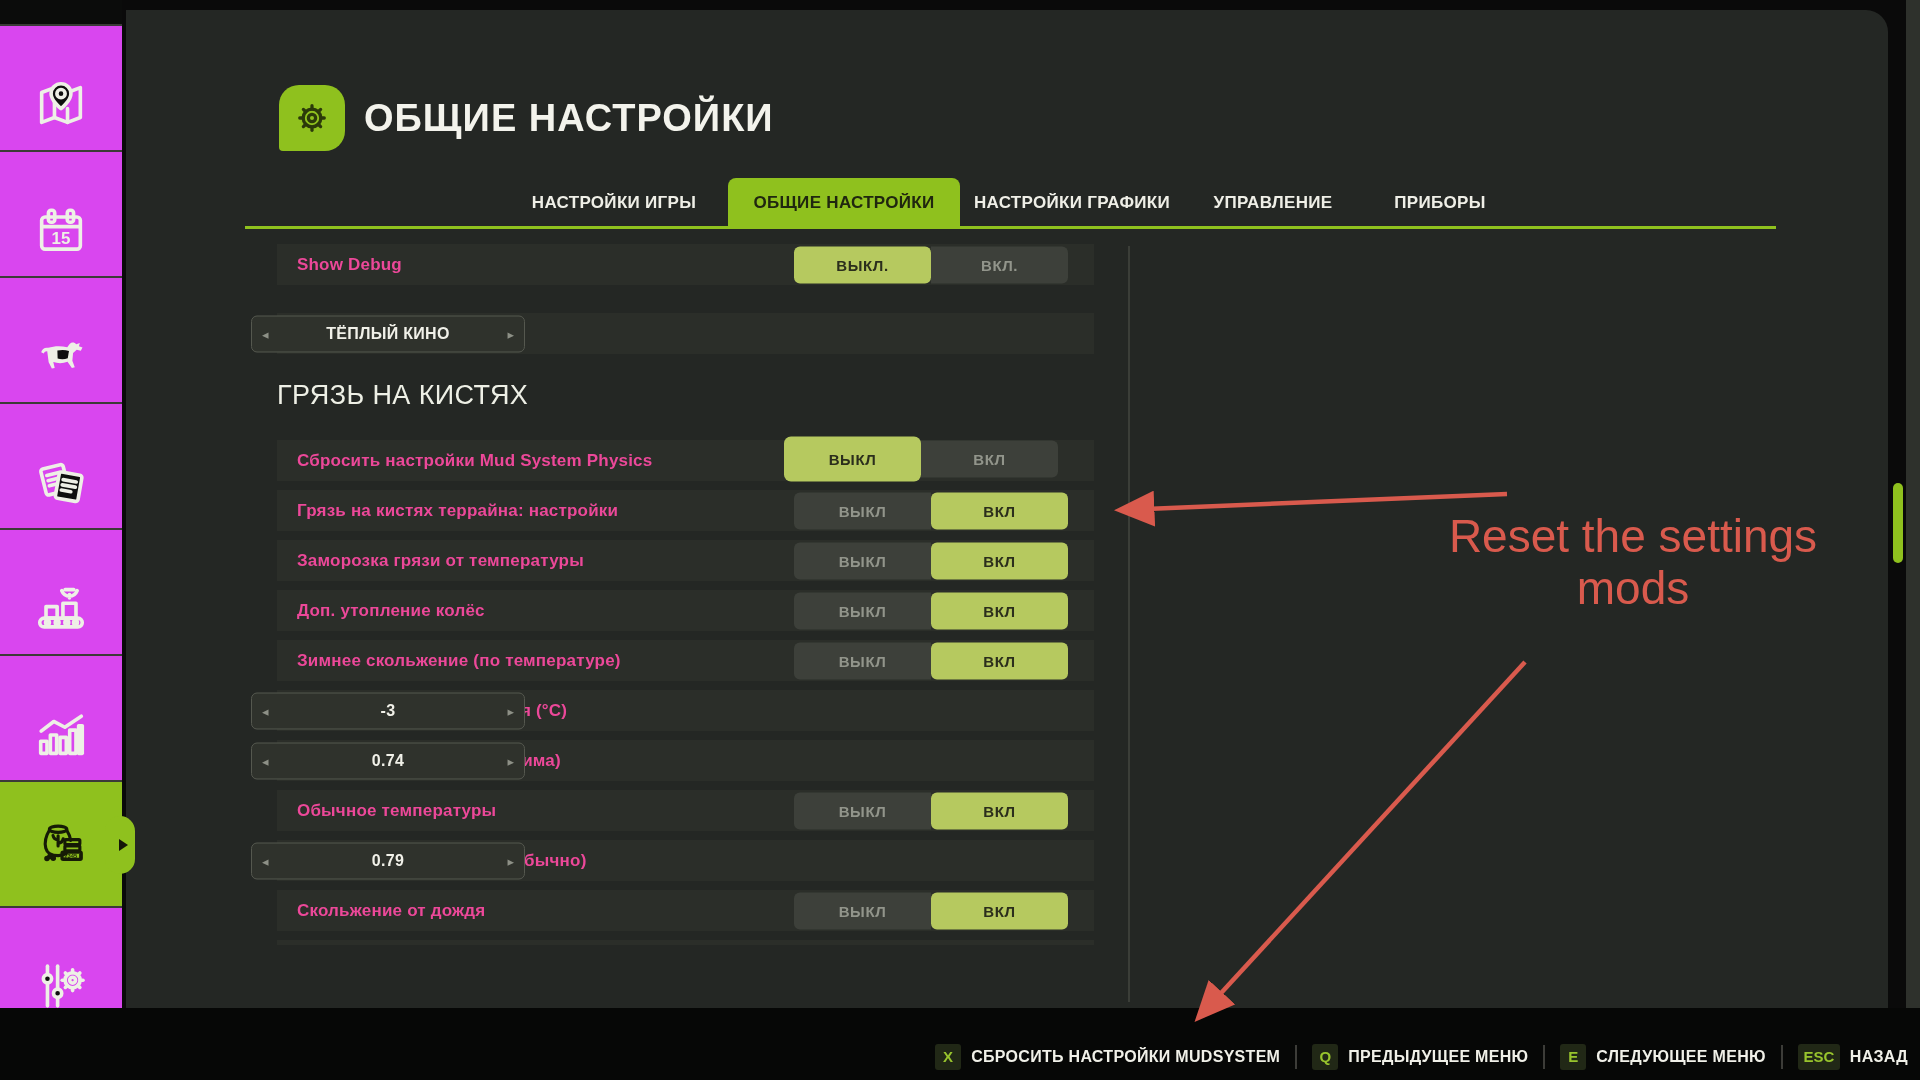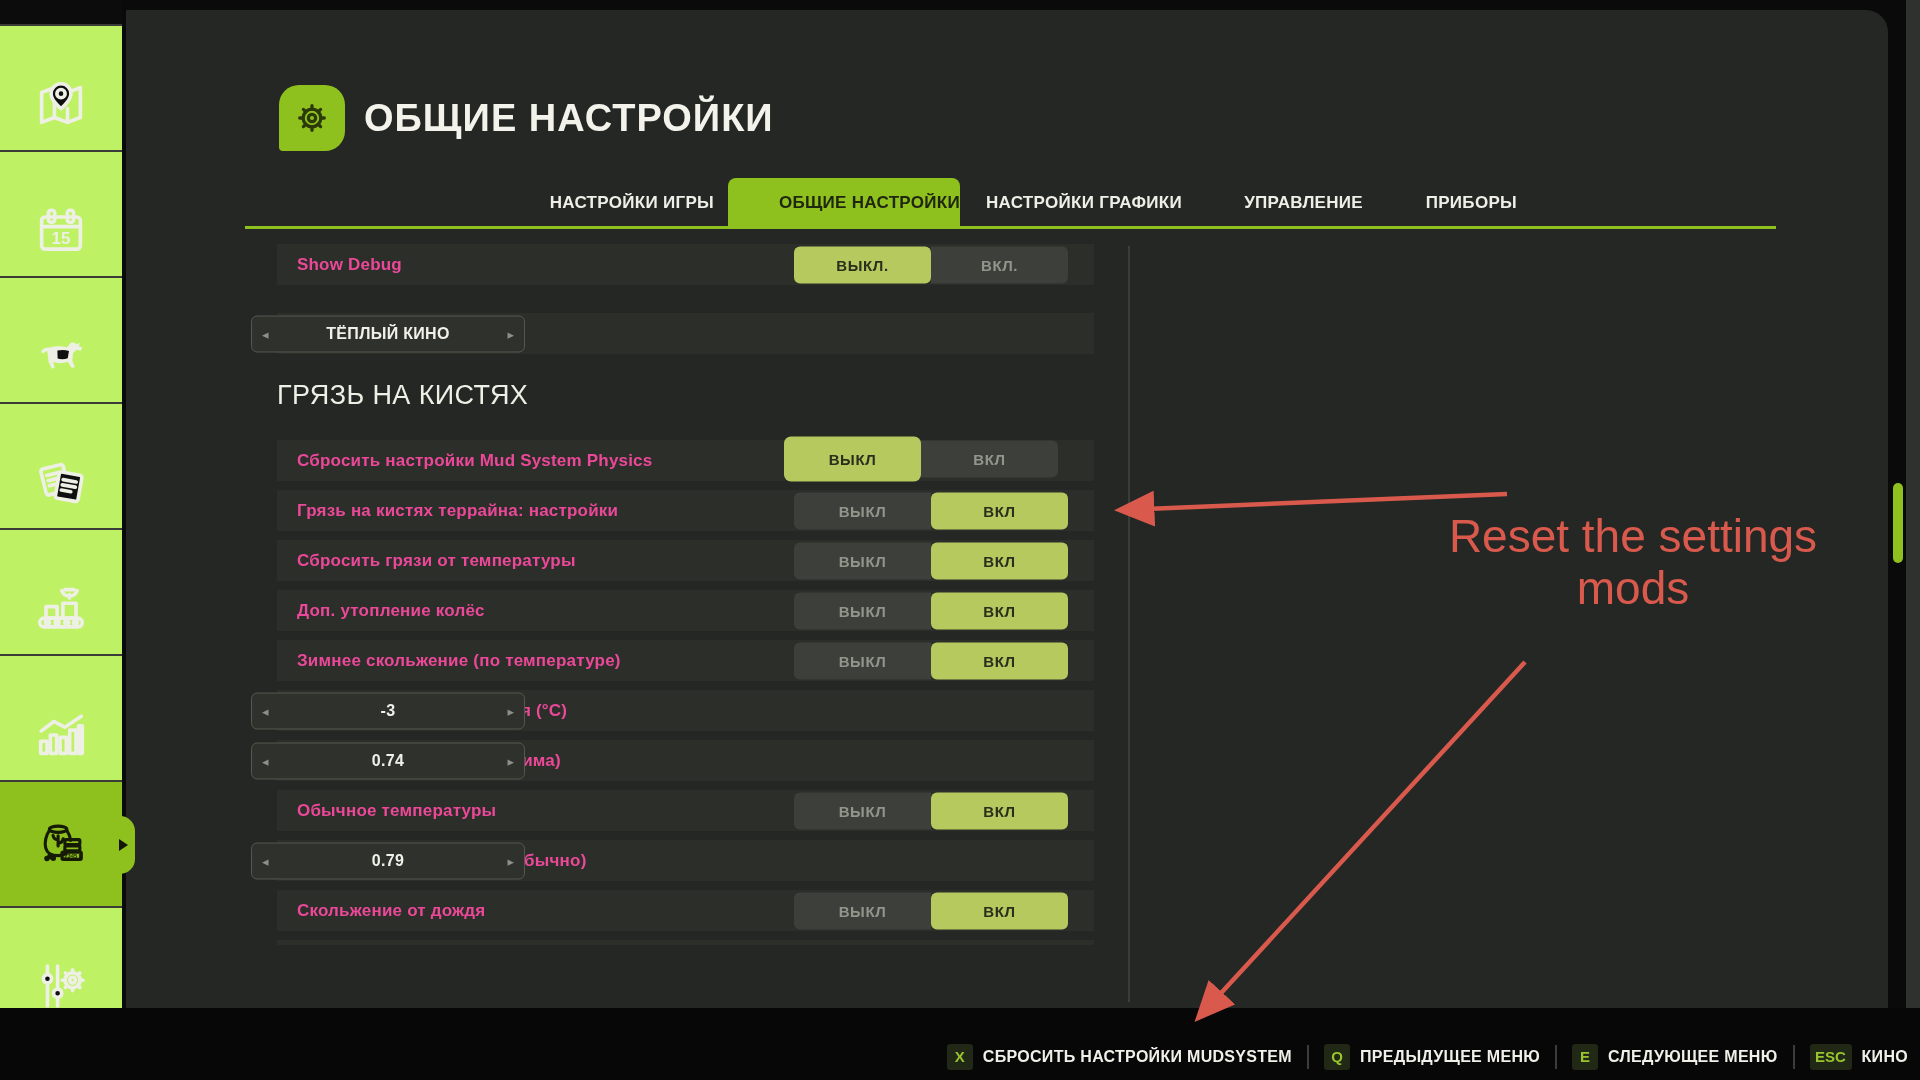--- a/index.html
+++ b/index.html
@@ -12,21 +12,21 @@
   #scroll-thumb{position:absolute;left:1893px;top:483px;width:10px;height:80px;border-radius:5px;
         background:#8fc11e;z-index:6;}
   
   #header-icon{position:absolute;left:279px;top:85px;width:66px;height:66px;background:#8fc11e;
         border-radius:20px 20px 20px 4px;display:flex;align-items:center;justify-content:center;z-index:2;}
   #header-icon svg{width:46px;height:46px;fill:none;stroke:#2c3a0a;stroke-width:1.7;stroke-linecap:round;}
   #page-title{position:absolute;left:364px;top:94px;height:48px;line-height:48px;font-size:38px;
         font-weight:bold;color:#f3f3ec;letter-spacing:1px;z-index:2;}
   
   #tab-bar{position:absolute;left:0;top:0;z-index:2;}
-  .tab{position:absolute;top:178px;height:50px;line-height:50px;text-align:right;font-size:17px;
+  .tab{position:absolute;top:178px;height:50px;line-height:50px;text-align:center;font-size:17px;
         font-weight:bold;color:#efefe7;letter-spacing:.3px;cursor:default;}
   .tab.active{background:#8fc11e;color:#20270f;border-radius:8px 8px 0 0;}
   .tab-circ{position:absolute;top:178px;width:44px;height:44px;border-radius:50%;background:#4b4b47;
         color:#ecece2;display:flex;align-items:center;justify-content:center;font-size:13px;}
   #tab-underline{position:absolute;left:245px;top:226px;width:1531px;height:3px;background:#8fc11e;z-index:2;}
   
   #settings-list{position:absolute;left:277px;top:244px;width:817px;z-index:3;}
   .row{position:relative;height:41px;background:#2b2e29;margin-top:9px;}
   .row.first{margin-top:0;}
   .row.after-title{margin-top:28px;}
@@ -47,21 +47,21 @@
         background:#2f322c;box-sizing:border-box;}
   .selector .val{position:absolute;inset:0;display:flex;align-items:center;justify-content:center;
         font-weight:bold;font-size:16px;color:#f1f1e9;letter-spacing:.3px;}
   .selector .arr{position:absolute;top:0;bottom:0;display:flex;align-items:center;color:#8d9086;font-size:13px;}
   .arr.l{left:10px;} .arr.r{right:10px;}
   .row.fragment{height:5px;margin-top:9px;}
   #vdivider{position:absolute;left:1128px;top:246px;width:2px;height:756px;background:#3b3e38;z-index:2;}
   
   #sidebar{position:absolute;left:0;top:0;width:122px;height:1080px;background:#0b0c0b;z-index:5;}
   .side-item{position:absolute;left:0;width:122px;height:164px;box-sizing:border-box;
-        border-top:2px solid #3b3b38;background:#bef264;display:flex;align-items:center;justify-content:center;}
+        border-top:2px solid #3b3b38;background:#d946ef;display:flex;align-items:center;justify-content:center;}
   .side-item:last-child{border-bottom:2px solid #3b3b38;}
   .side-item.active{background:#8fc11e;height:128px;}
   .side-item.active::before{content:'';position:absolute;right:-13px;top:50%;transform:translateY(-50%);
         width:30px;height:58px;background:#8fc11e;border-radius:15px;}
   .side-item.active::after{content:'';position:absolute;right:-6px;top:50%;transform:translateY(-50%);
         border-left:9px solid #141508;border-top:6px solid transparent;border-bottom:6px solid transparent;}
   .ico{width:58px;height:58px;fill:none;stroke:#eef0e6;stroke-width:1.5;stroke-linecap:round;stroke-linejoin:round;}
   .ico.dark{stroke:#161b06;stroke-width:1.3;position:relative;z-index:1;}
   .ico text{stroke:none;font-family:"Liberation Sans",sans-serif;}
   
@@ -141,21 +141,21 @@
         </div>
       </div>
       <div class="row">
         <span class="rlabel">Грязь на кистях террайна: настройки</span>
         <div class="toggle ctrl">
           <div class="t-btn">ВЫКЛ</div>
           <div class="t-btn sel">ВКЛ</div>
         </div>
       </div>
       <div class="row">
-        <span class="rlabel">Сбросить грязи от температуры</span>
+        <span class="rlabel">Заморозка грязи от температуры</span>
         <div class="toggle ctrl">
           <div class="t-btn">ВЫКЛ</div>
           <div class="t-btn sel">ВКЛ</div>
         </div>
       </div>
       <div class="row">
         <span class="rlabel">Доп. утопление колёс</span>
         <div class="toggle ctrl">
           <div class="t-btn">ВЫКЛ</div>
           <div class="t-btn sel">ВКЛ</div>
@@ -333,17 +333,17 @@
           <span class="hlabel">ПРЕДЫДУЩЕЕ МЕНЮ</span>
         </div>
         <div class="hsep"></div>
         <div class="hint">
           <span class="key">E</span>
           <span class="hlabel">СЛЕДУЮЩЕЕ МЕНЮ</span>
         </div>
         <div class="hsep"></div>
         <div class="hint">
           <span class="key wide">ESC</span>
-          <span class="hlabel">КИНО</span>
+          <span class="hlabel">НАЗАД</span>
         </div>
       </div>
   </div>
 </div>
 
 </body></html>

